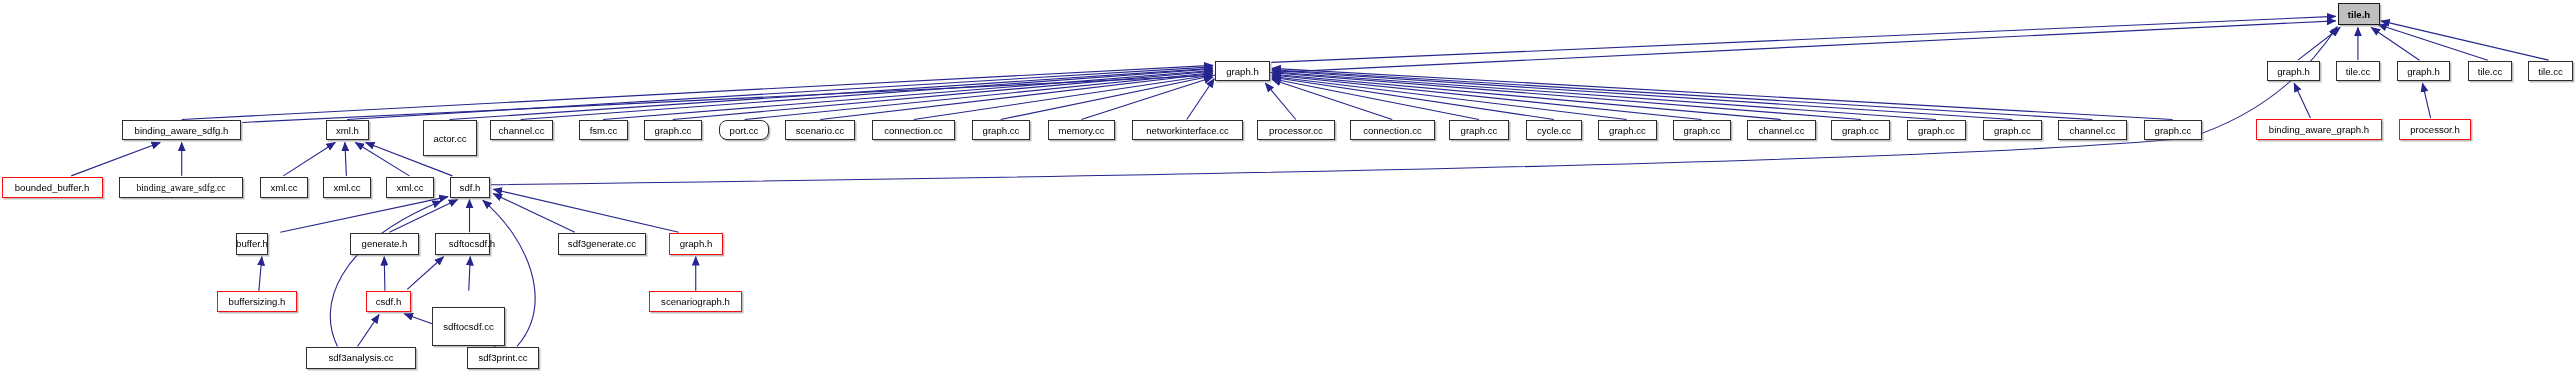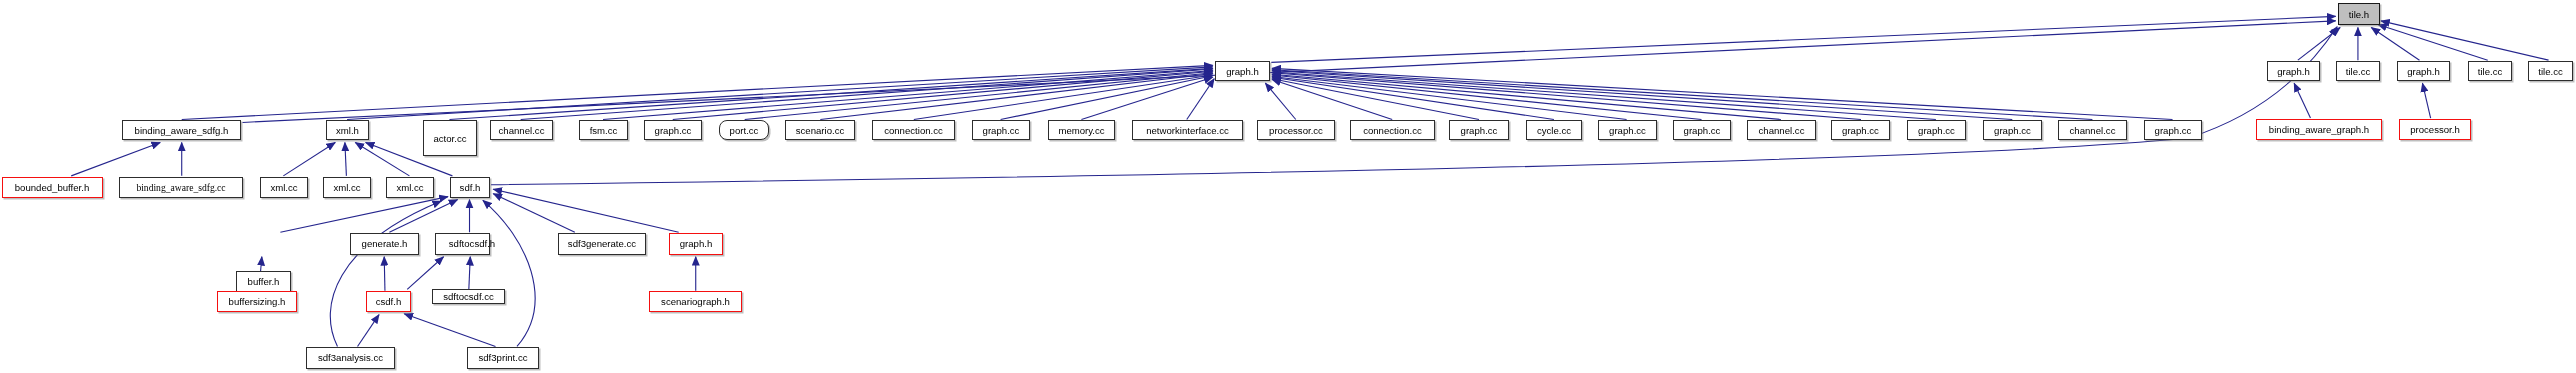--- a/index.html
+++ b/index.html
@@ -94,21 +94,21 @@
         <path d="M3115 159 L3093 112" fill="none" stroke="#25258d" stroke-width="1.5" marker-end="url(#arrow)"></path>
         <path d="M3277 159 L3266 112" fill="none" stroke="#25258d" stroke-width="1.5" marker-end="url(#arrow)"></path>
         <path d="M3098 81 L3155 37" fill="none" stroke="#25258d" stroke-width="1.5" marker-end="url(#arrow)"></path>
         <path d="M3179 81 L3179 37" fill="none" stroke="#25258d" stroke-width="1.5" marker-end="url(#arrow)"></path>
         <path d="M3262 81 L3197 37" fill="none" stroke="#25258d" stroke-width="1.5" marker-end="url(#arrow)"></path>
         <path d="M3354 81 L3206 33" fill="none" stroke="#25258d" stroke-width="1.5" marker-end="url(#arrow)"></path>
         <path d="M3436 81 L3210 28" fill="none" stroke="#25258d" stroke-width="1.5" marker-end="url(#arrow)"></path>
       </g>
   </svg>
   <div id="nodes">
-      <div class="node root" style="left: 2338px; top: 3px; width: 42px; height: 22px;">tile.h</div>
+      <div class="node root" style="left: 2338px; top: 3px; width: 42px; height: 22px; font-weight: bold;">tile.h</div>
       <div class="node" style="left: 1215px; top: 61px; width: 55px; height: 20px;">graph.h</div>
       <div class="node" style="left: 2267px; top: 61px; width: 53px; height: 20px;">graph.h</div>
       <div class="node" style="left: 2336px; top: 61px; width: 44px; height: 20px;">tile.cc</div>
       <div class="node" style="left: 2397px; top: 61px; width: 53px; height: 20px;">graph.h</div>
       <div class="node" style="left: 2468px; top: 61px; width: 44px; height: 20px;">tile.cc</div>
       <div class="node" style="left: 2528px; top: 61px; width: 45px; height: 20px;">tile.cc</div>
       <div class="node" style="left: 122px; top: 120px; width: 119px; height: 20px;">binding_aware_sdfg.h</div>
       <div class="node" style="left: 326px; top: 120px; width: 43px; height: 20px;">xml.h</div>
       <div class="node" style="left: 423px; top: 120px; width: 54px; height: 36px;">actor.cc</div>
       <div class="node" style="left: 490px; top: 120px; width: 63px; height: 20px;">channel.cc</div>
@@ -133,26 +133,26 @@
       <div class="node" style="left: 2058px; top: 120px; width: 69px; height: 20px;">channel.cc</div>
       <div class="node" style="left: 2144px; top: 120px; width: 58px; height: 20px;">graph.cc</div>
       <div class="node highlight" style="left: 2256px; top: 119px; width: 126px; height: 21px;">binding_aware_graph.h</div>
       <div class="node highlight" style="left: 2399px; top: 119px; width: 72px; height: 21px;">processor.h</div>
       <div class="node highlight" style="left: 1.5px; top: 177px; width: 101px; height: 21px;">bounded_buffer.h</div>
       <div class="node" style="left: 119px; top: 177px; width: 124px; height: 21px; font-family: Liberation Serif, serif;">binding_aware_sdfg.cc</div>
       <div class="node" style="left: 260px; top: 177px; width: 48px; height: 21px;">xml.cc</div>
       <div class="node" style="left: 323px; top: 177px; width: 48px; height: 21px;">xml.cc</div>
       <div class="node" style="left: 386px; top: 177px; width: 48px; height: 21px;">xml.cc</div>
       <div class="node" style="left: 450px; top: 177px; width: 40px; height: 21px;">sdf.h</div>
-      <div class="node" style="left: 236px; top: 233px; width: 55px; height: 21.5px; margin-top: 38px;">buffer.h</div>
+      <div class="node" style="left: 236px; top: 233px; width: 32px; height: 21.5px;">buffer.h</div>
       <div class="node" style="left: 350px; top: 233px; width: 69px; height: 21.5px;">generate.h</div>
       <div class="node" style="left: 435px; top: 233px; width: 55px; height: 21.5px; padding-left: 19px;">sdftocsdf.h</div>
       <div class="node" style="left: 558px; top: 233px; width: 88px; height: 21.5px;">sdf3generate.cc</div>
       <div class="node highlight" style="left: 669px; top: 233px; width: 54px; height: 21.5px;">graph.h</div>
       <div class="node highlight" style="left: 217px; top: 291px; width: 80px; height: 21px;">buffersizing.h</div>
       <div class="node highlight" style="left: 366px; top: 291px; width: 45px; height: 21px;">csdf.h</div>
-      <div class="node" style="left: 432px; top: 289px; width: 73px; height: 15px; text-align: right;">sdftocsdf.cc</div>
+      <div class="node" style="left: 432px; top: 307px; width: 73px; height: 39px; text-align: right;">sdftocsdf.cc</div>
       <div class="node highlight" style="left: 649px; top: 291px; width: 93px; height: 21px;">scenariograph.h</div>
-      <div class="node" style="left: 306px; top: 347px; width: 89px; height: 21.5px;">sdf3analysis.cc</div>
+      <div class="node" style="left: 306px; top: 347px; width: 110px; height: 21.5px;">sdf3analysis.cc</div>
       <div class="node" style="left: 467px; top: 347px; width: 72px; height: 21.5px;">sdf3print.cc</div>
     </div>
 </div>
 
 
 </body></html>

